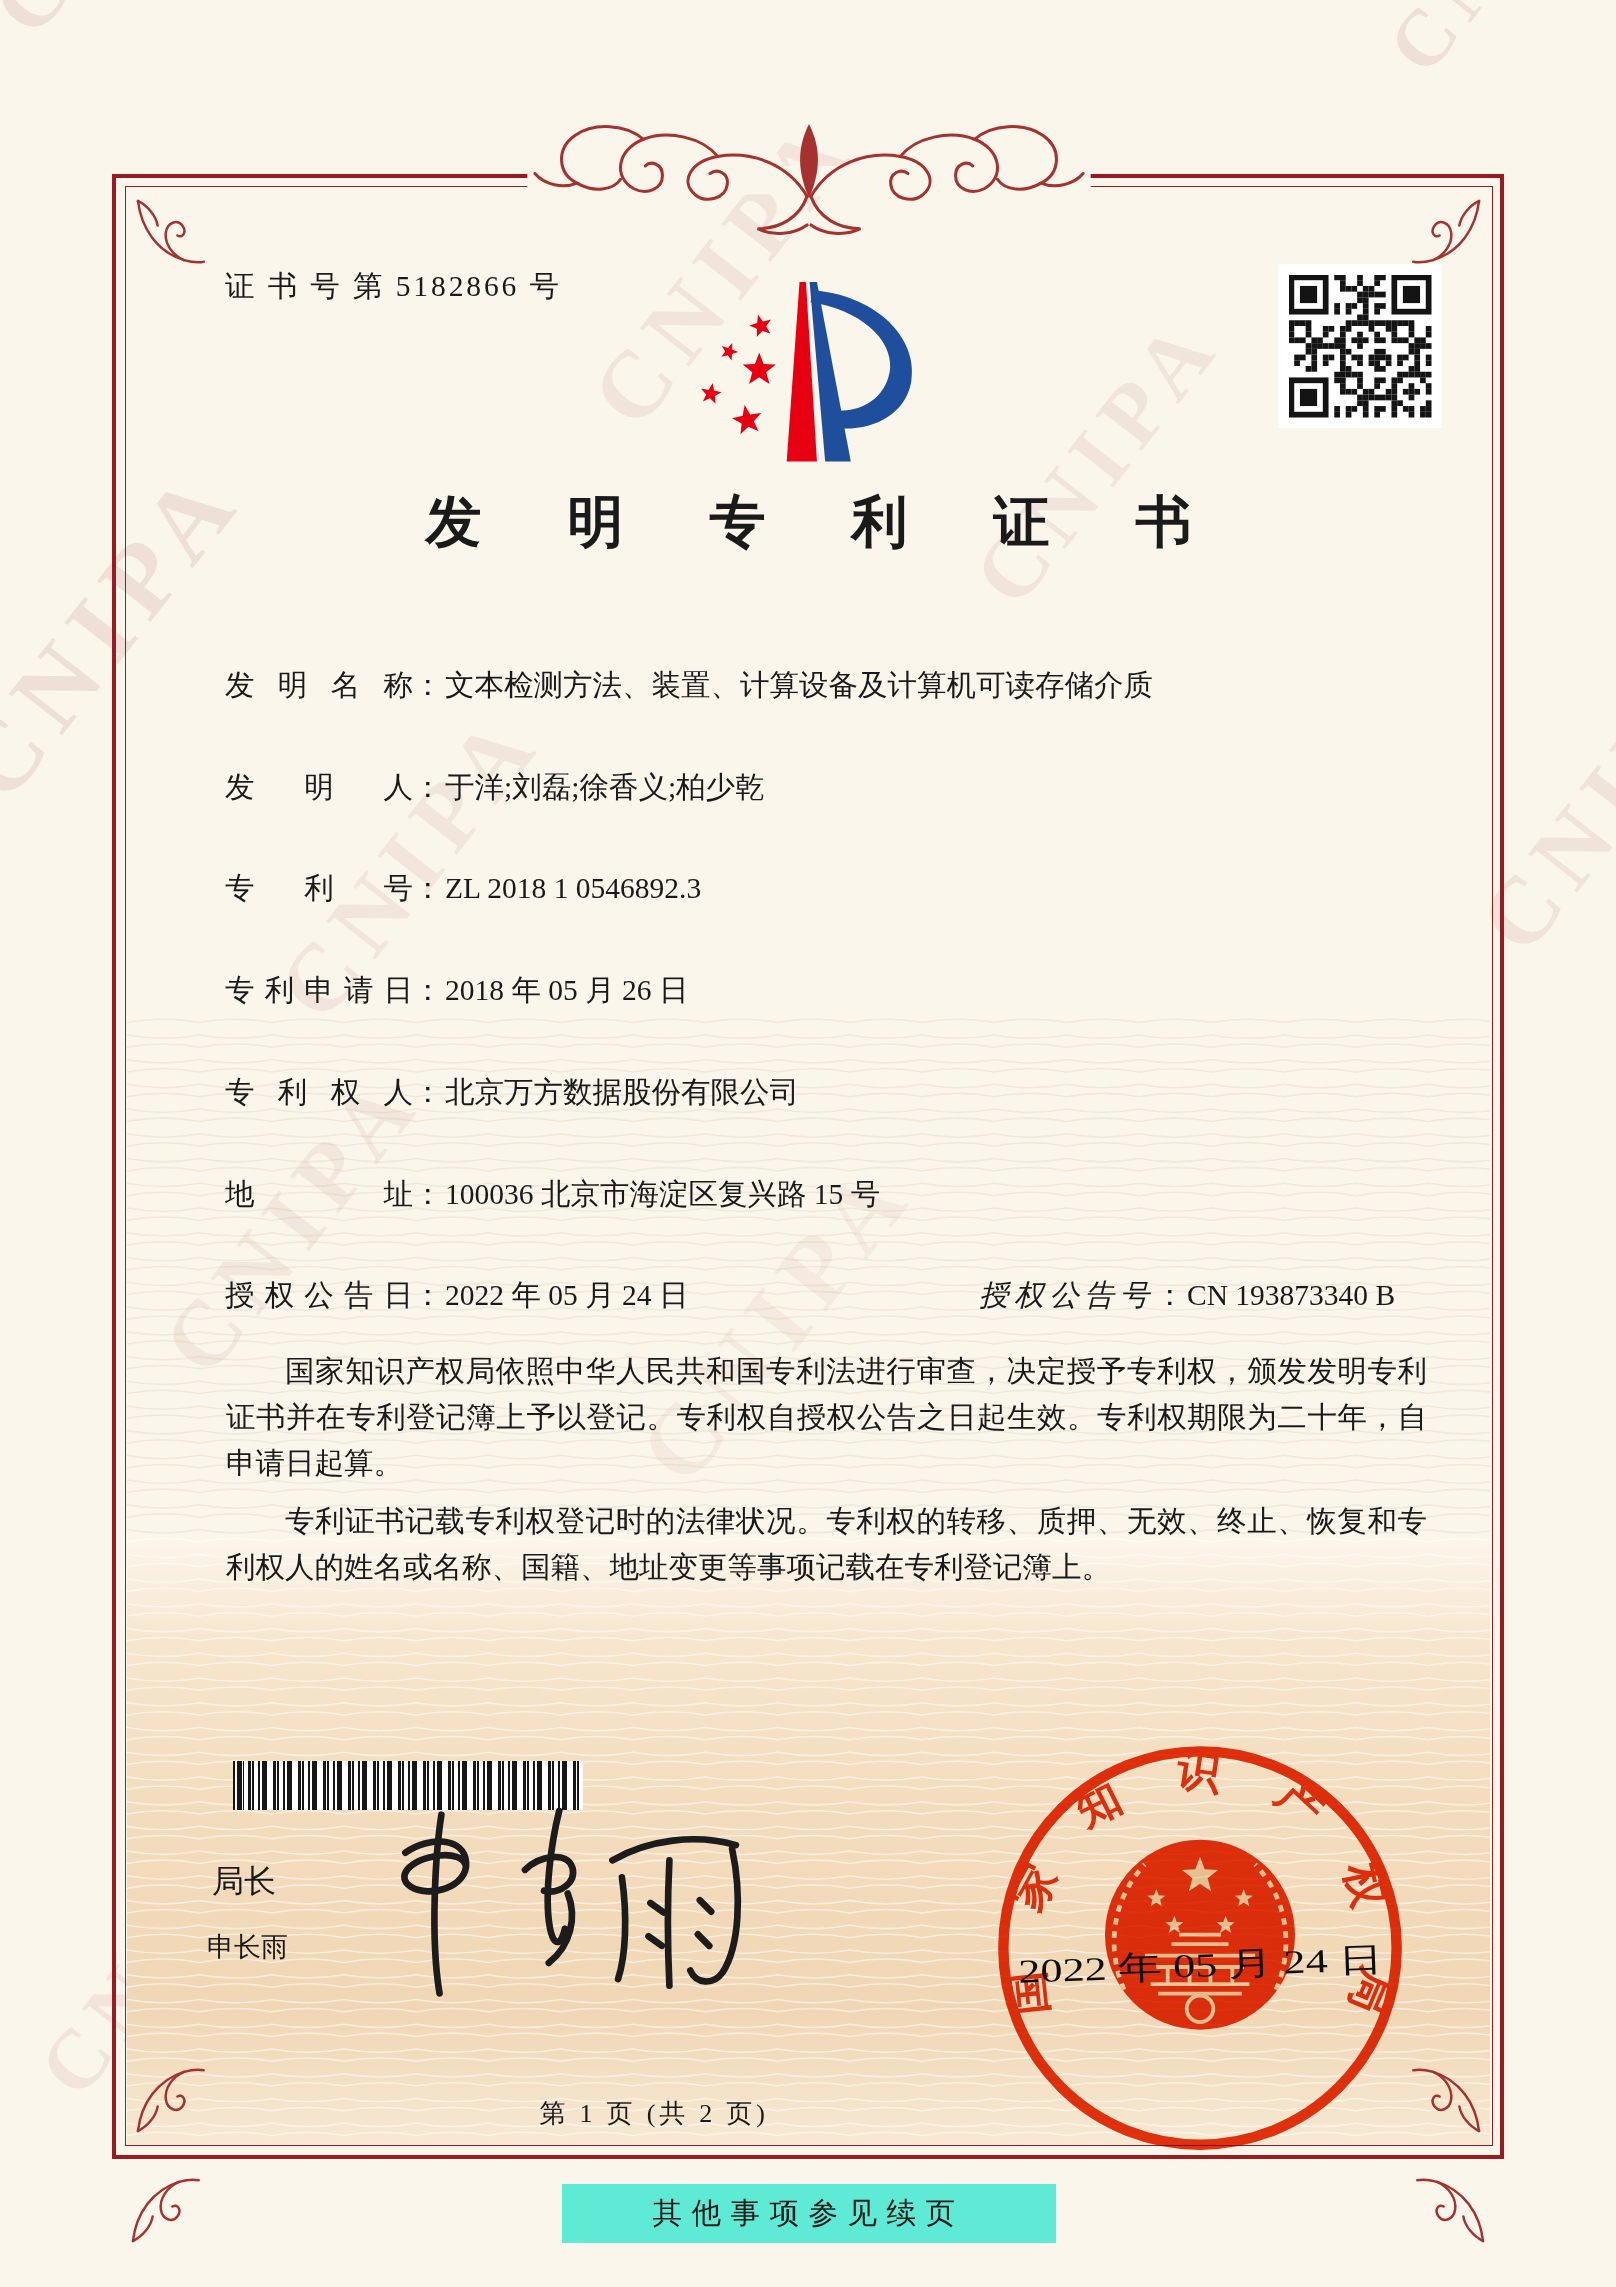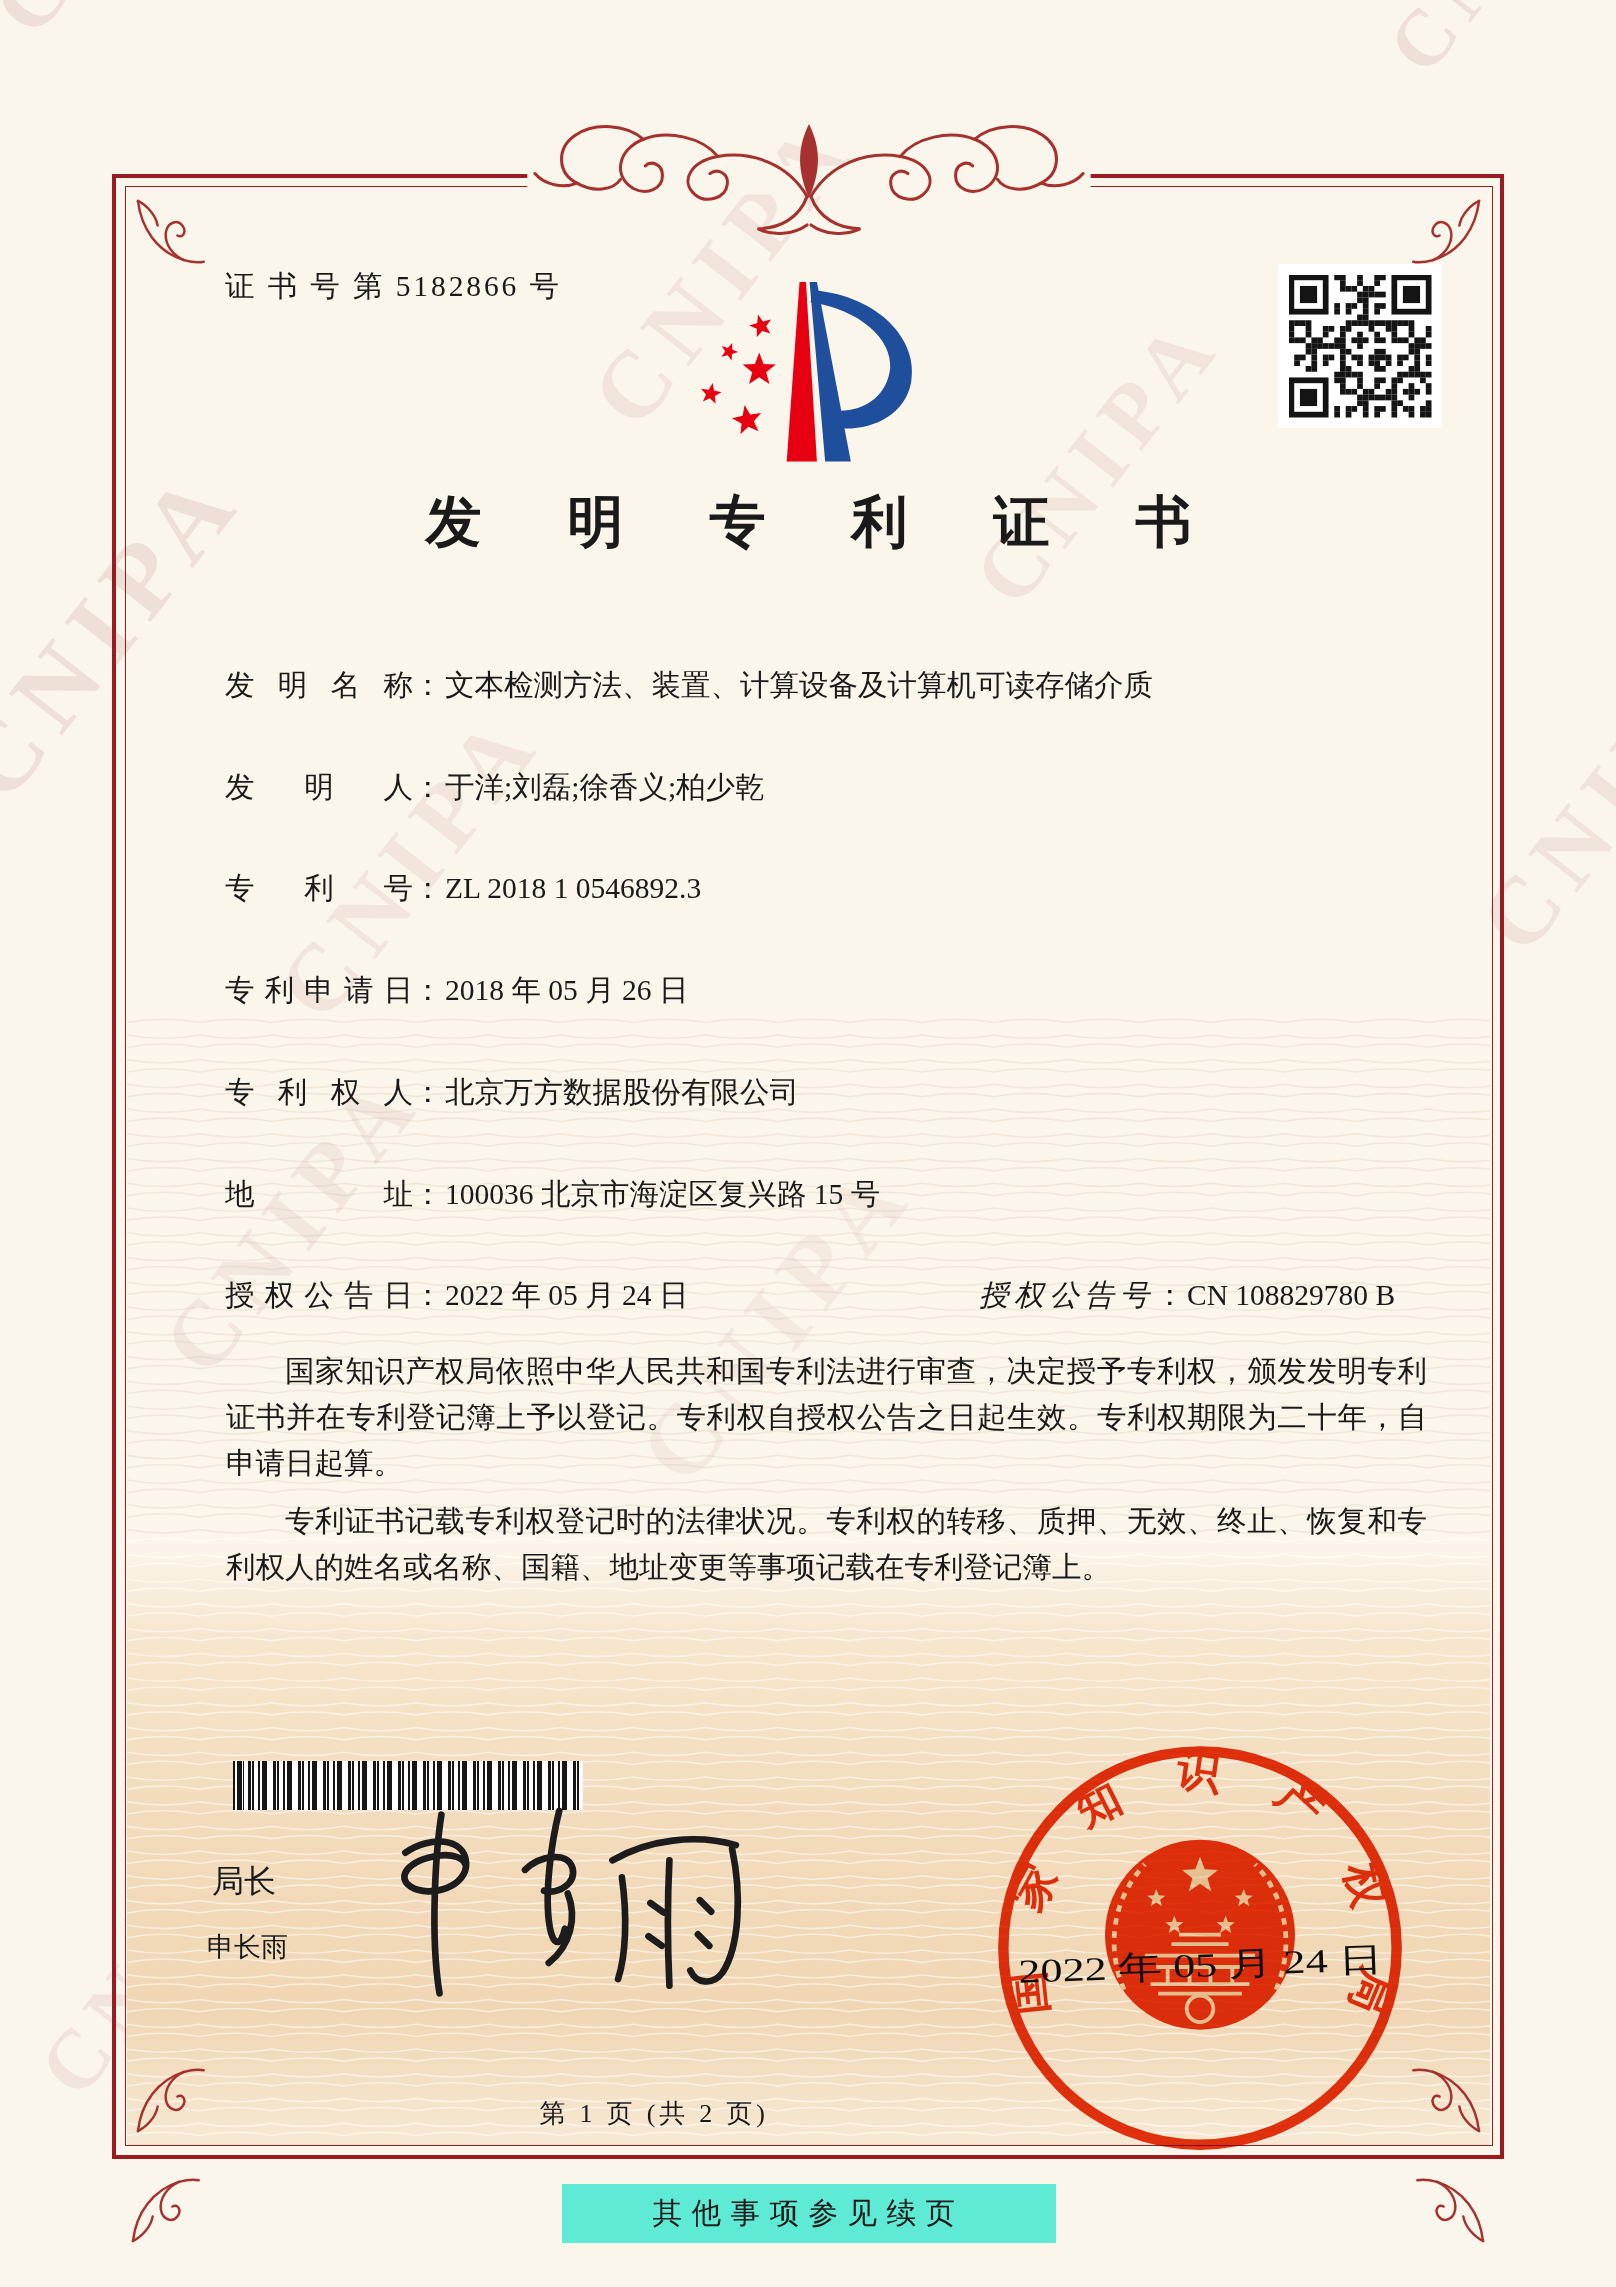--- a/index.html
+++ b/index.html
@@ -470,21 +470,21 @@
   </div>
   <div class="row" style="top:1073px">
     <span class="lbl">专利权人</span><span class="col">：</span><span>北京万方数据股份有限公司</span>
   </div>
   <div class="row" style="top:1175px">
     <span class="lbl">地址</span><span class="col">：</span><span>100036 北京市海淀区复兴路 15 号</span>
   </div>
   <div class="row" style="top:1276px">
     <span class="lbl">授权公告日</span><span class="col">：</span><span>2022 年 05 月 24 日</span>
     <span class="pair2">
-      <span class="lbl2">授权公告号</span><span class="col">：</span><span>CN 108829780 B</span>
+      <span class="lbl2">授权公告号</span><span class="col">：</span><span>CN 193873340 B</span>
     </span>
   </div>
 
   <div class="paras">
     <p>国家知识产权局依照中华人民共和国专利法进行审查，决定授予专利权，颁发发明专利证书并在专利登记簿上予以登记。专利权自授权公告之日起生效。专利权期限为二十年，自申请日起算。</p>
     <p>专利证书记载专利权登记时的法律状况。专利权的转移、质押、无效、终止、恢复和专利权人的姓名或名称、国籍、地址变更等事项记载在专利登记簿上。</p>
   </div>
 
   <div class="barcode"></div>
 

